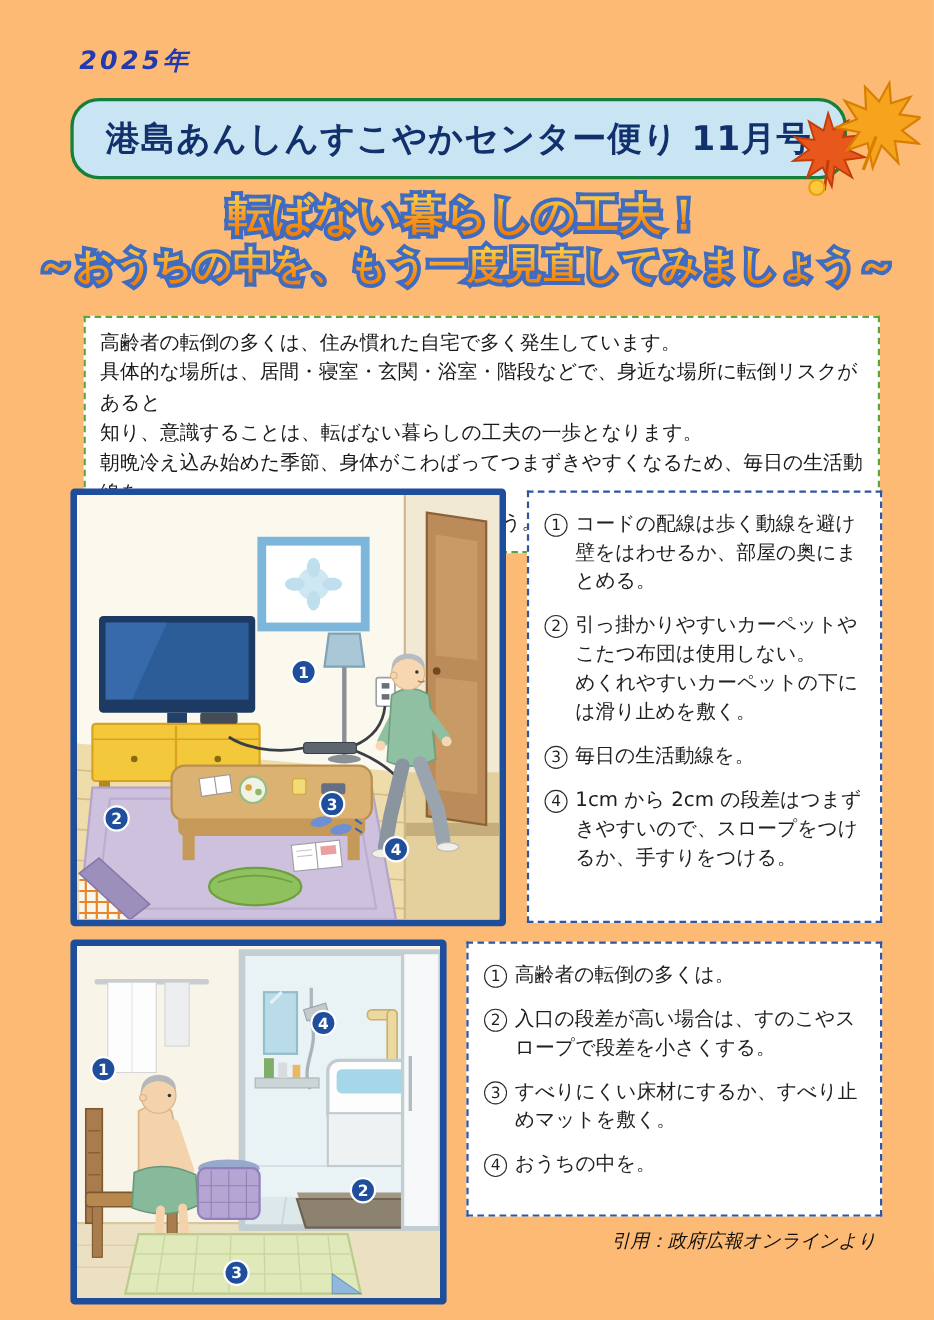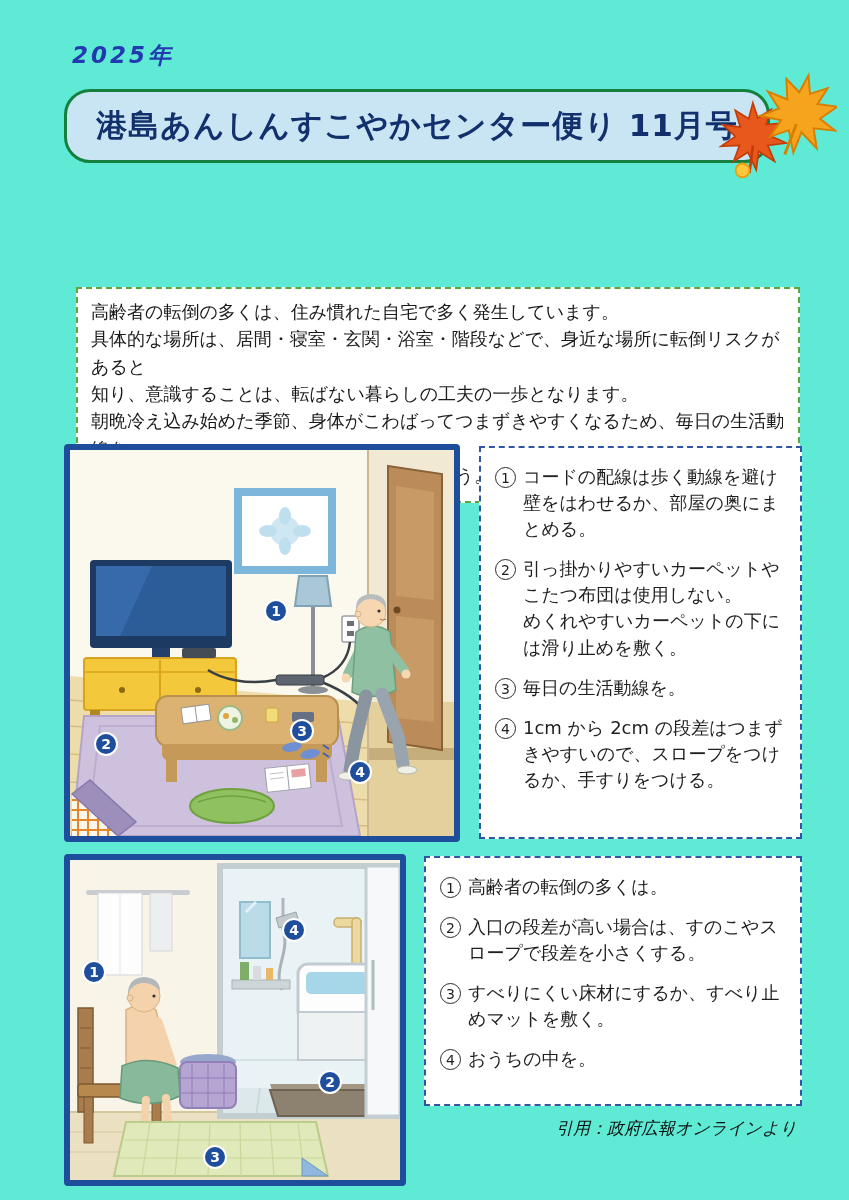--- a/index.html
+++ b/index.html
@@ -1,16 +1,16 @@
 <!DOCTYPE html>
 <html><head>
 <meta charset="utf-8">
 <style>
   html,body{margin:0;padding:0;background:#ffffff;}
-  .page{position:relative;width:849px;height:1200px;background:#5eead4;overflow:hidden;
+  .page{position:relative;width:849px;height:1200px;background:#fdba74;overflow:hidden;
         font-family:"DejaVu Sans",sans-serif;color:#222;}
 
   .year{position:absolute;left:72px;top:40px;font-size:23px;font-weight:bold;font-style:italic;
         color:#2239b0;letter-spacing:3px;}
 
   .banner{position:absolute;left:64px;top:89px;width:706px;height:74px;box-sizing:border-box;
           background:#c9e5f3;border:3px solid #15803d;border-radius:26px;
           display:flex;align-items:center;justify-content:center;
           font-size:31px;font-weight:bold;color:#12306b;letter-spacing:1px;}
 
@@ -65,20 +65,30 @@
       <path d="M50,4 L56,22 L72,12 L66,30 L86,28 L72,44 L90,52 L68,55 L76,74 L57,62 L54,84 L44,63 L27,74 L34,55 L12,56 L29,44 L14,30 L35,33 L29,13 L45,23 Z" fill="#e8571c" stroke="#c23c08" stroke-width="2"></path>
       <line x1="50" y1="55" x2="46" y2="88" stroke="#c23c08" stroke-width="3"></line>
     </g>
     <g transform="translate(40,-2) rotate(14 50 50)">
       <path d="M50,4 L56,22 L72,12 L66,30 L86,28 L72,44 L90,52 L68,55 L76,74 L57,62 L54,84 L44,63 L27,74 L34,55 L12,56 L29,44 L14,30 L35,33 L29,13 L45,23 Z" fill="#f6a41e" stroke="#d87f00" stroke-width="2"></path>
       <line x1="50" y1="55" x2="46" y2="88" stroke="#d87f00" stroke-width="3"></line>
     </g>
     <circle cx="34" cy="100" r="7" fill="#ffc83c" stroke="#e8a010" stroke-width="2"></circle>
   </svg>
 
+  <div class="title-block">
+    <div class="title-line t1">
+      <span class="stroke">転ばない暮らしの工夫！</span>
+      <span class="fill">転ばない暮らしの工夫！</span>
+    </div>
+    <div class="title-line t2">
+      <span class="stroke">～おうちの中を、もう一度見直してみましょう～</span>
+      <span class="fill">～おうちの中を、もう一度見直してみましょう～</span>
+    </div>
+  </div>
 
   <div class="intro">高齢者の転倒の多くは、住み慣れた自宅で多く発生しています。
 具体的な場所は、居間・寝室・玄関・浴室・階段などで、身近な場所に転倒リスクがあると
 知り、意識することは、転ばない暮らしの工夫の一歩となります。
 朝晩冷え込み始めた季節、身体がこわばってつまずきやすくなるため、毎日の生活動線を
 もう一度見直して、安心して冬を迎えましょう。</div>
 
   <div class="illo living-illo">
     <svg viewBox="0 0 384 386">
       <rect x="0" y="0" width="384" height="386" fill="#fbf8ee"></rect>

